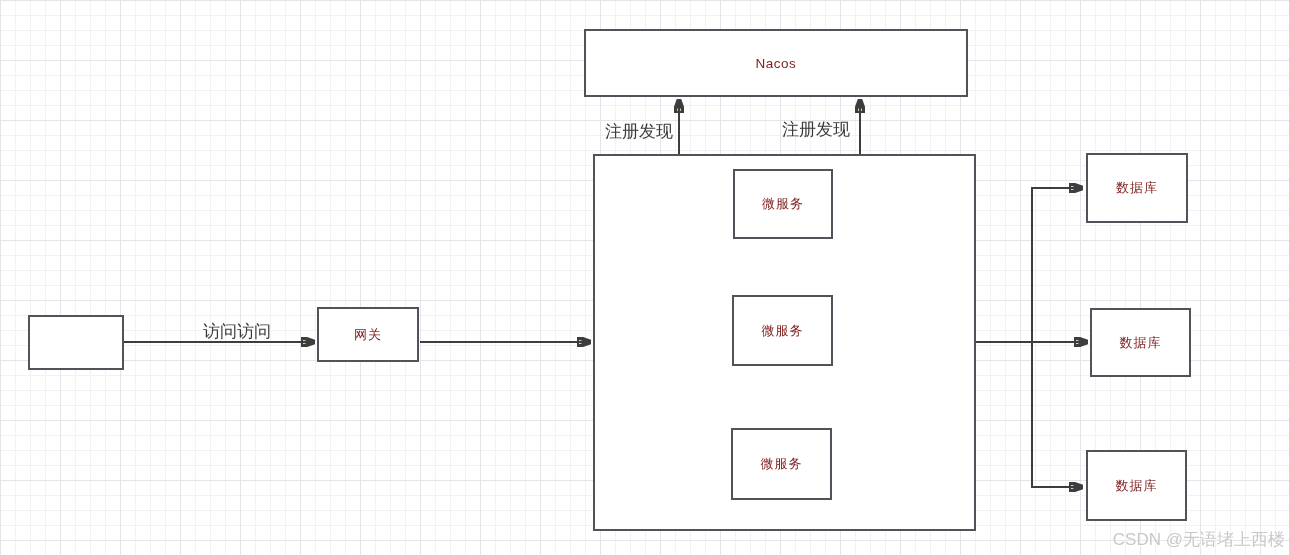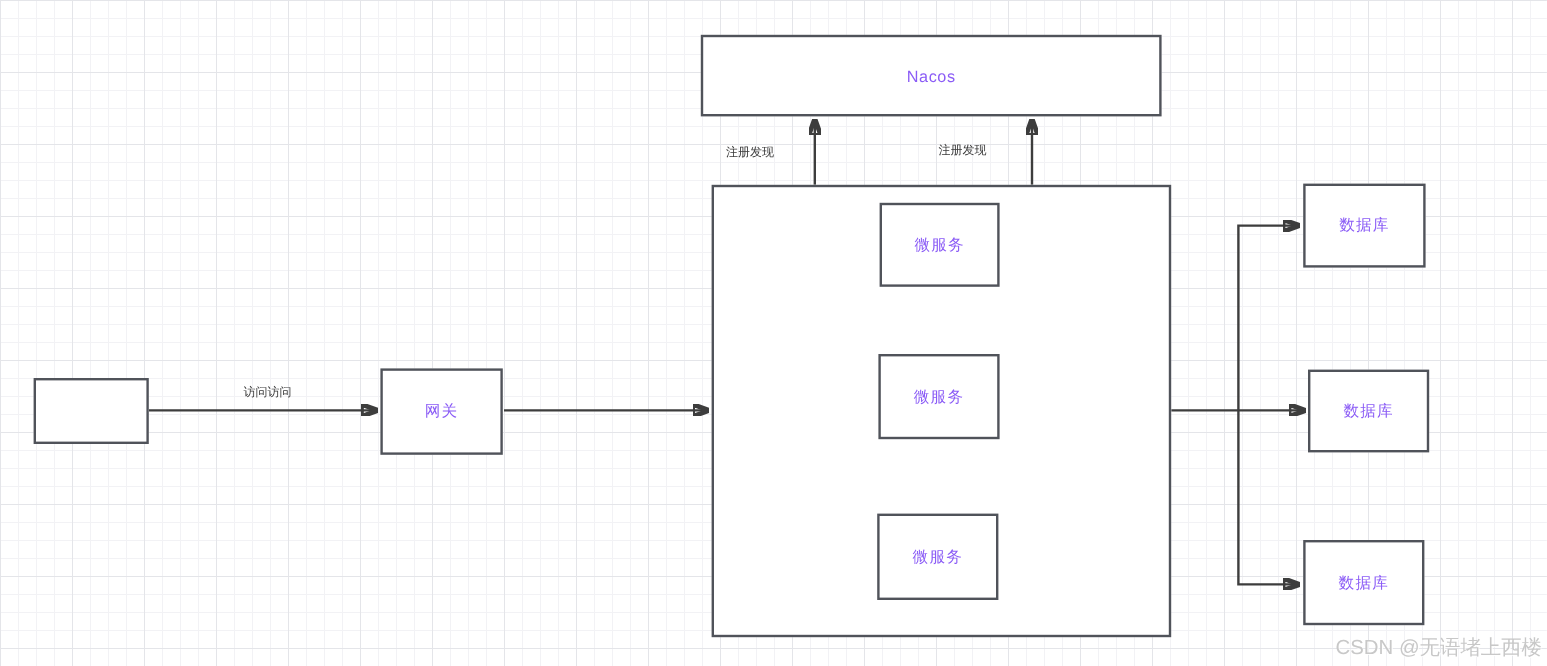--- a/index.html
+++ b/index.html
@@ -22,29 +22,29 @@
   }
   .node {
     position: absolute;
     box-sizing: border-box;
     border: 2px solid #50535a;
     background: #ffffff;
     display: flex;
     align-items: center;
     justify-content: center;
     font-size: 13px;
-    color: #8b5cf6;
+    color: #7f1d1d;
     letter-spacing: 1px;
   }
   .container-node {
     background: #ffffff;
   }
   .edge-label {
     position: absolute;
-    font-size: 10px;
+    font-size: 17px;
     color: #3a3a3a;
     white-space: nowrap;
     background: transparent;
     font-family: Liberation Serif, serif;
   }
   svg.edges {
     position: absolute;
     left: 0;
     top: 0;
     width: 1289px;
@@ -96,21 +96,21 @@
   <div class="node" style="left:584px; top:29px; width:384px; height:68px; font-size:13.5px; letter-spacing:0.5px;">
     <span>Nacos</span>
   </div>
 
   <div class="node container-node" style="left:593px; top:154px; width:383px; height:377px;"></div>
 
   <div class="node" style="left:28px; top:315px; width:96px; height:55px;">
     <span></span>
   </div>
 
-  <div class="node" style="left:317px; top:307px; width:102px; height:72px;">
+  <div class="node" style="left:317px; top:307px; width:102px; height:55px;">
     <span>网关</span>
   </div>
 
   <div class="node" style="left:733px; top:169px; width:100px; height:70px;">
     <span>微服务</span>
   </div>
 
   <div class="node" style="left:732px; top:295px; width:101px; height:71px;">
     <span>微服务</span>
   </div>

